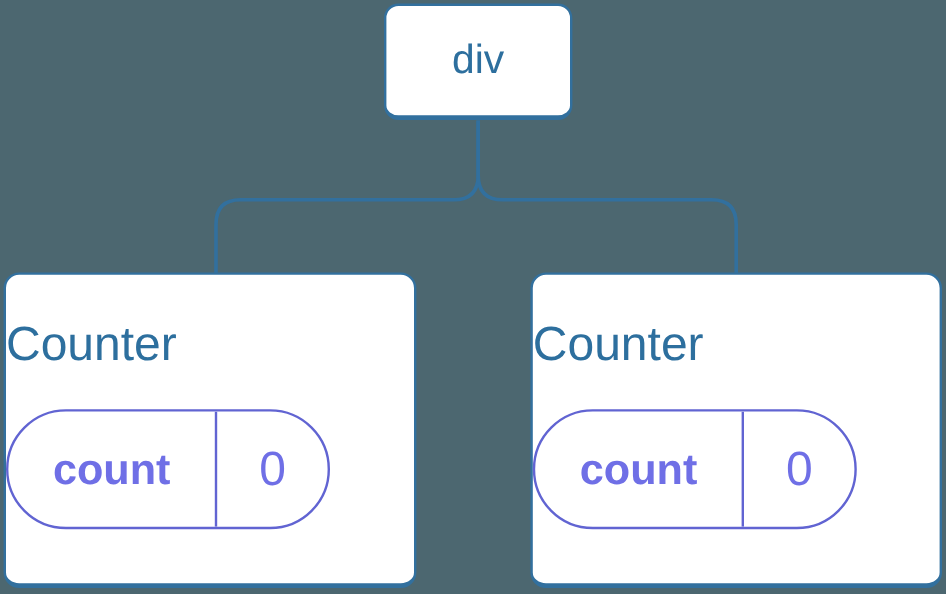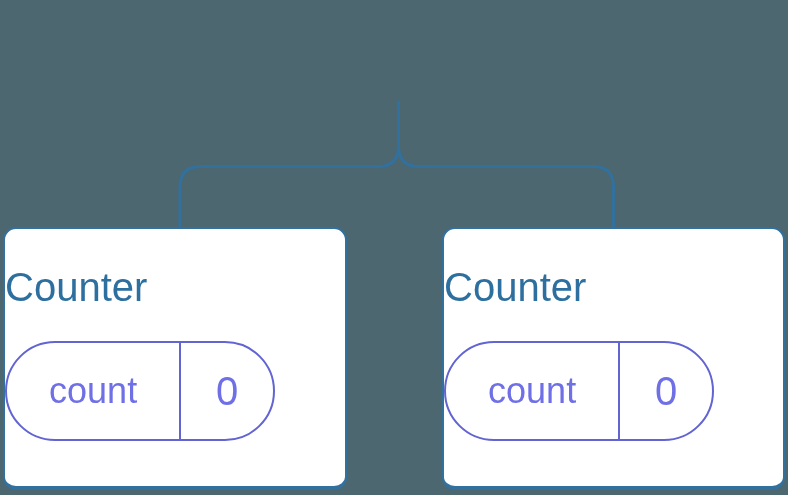--- a/index.html
+++ b/index.html
@@ -86,20 +86,21 @@
   }
   .state-key-cell {
     width: 65.5%;
     height: 100%;
     border-right: 2px solid var(--state-border);
     display: flex;
     align-items: center;
     justify-content: center;
     font-size: 36px;
     color: var(--state-text);
+    font-weight: bold;
   }
   .state-value-cell {
     flex: 1;
     height: 100%;
     display: flex;
     align-items: center;
     justify-content: center;
     font-size: 40px;
     color: var(--state-text);
   }
@@ -107,20 +108,23 @@
 </head>
 <body>
 
 <div class="canvas">
 
   <svg class="connector-svg" viewBox="0 0 788 495" xmlns="http://www.w3.org/2000/svg">
     <path d="M 398.5 100.5 L 398.5 146 Q 398.5 166.5 378 166.5 L 200.5 166.5 Q 180 166.5 180 187 L 180 229"></path>
     <path d="M 398.5 100.5 L 398.5 146 Q 398.5 166.5 419 166.5 L 593 166.5 Q 613.5 166.5 613.5 187 L 613.5 229"></path>
   </svg>
 
+  <div class="node node-root">
+    <span class="node-label">div</span>
+  </div>
 
   <div class="card card-left">
     <div class="card-title">Counter</div>
     <div class="state-pill">
       <div class="state-key-cell">count</div>
       <div class="state-value-cell">0</div>
     </div>
   </div>
 
   <div class="card card-right">

